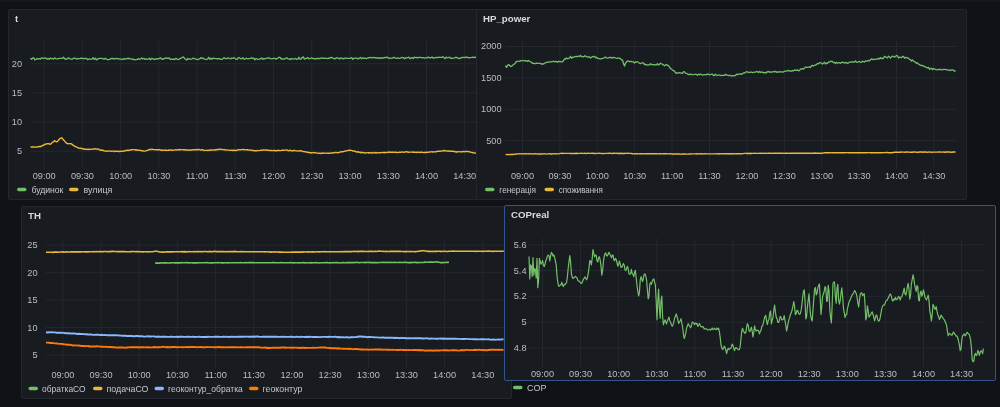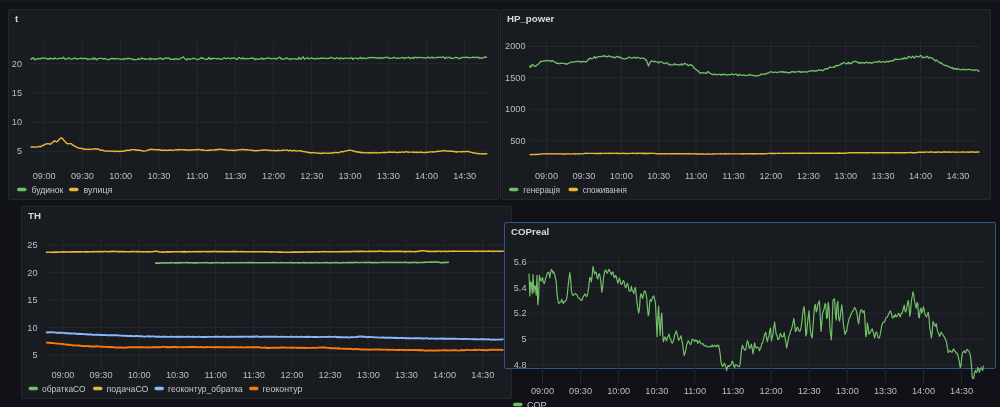--- a/index.html
+++ b/index.html
@@ -42,21 +42,21 @@
       <text x="417.5" y="169.0" text-anchor="middle" font-size="9.2" fill="#bbbdc4">14:00</text>
       <text x="455.7" y="169.0" text-anchor="middle" font-size="9.2" fill="#bbbdc4">14:30</text>
       <polyline fill="none" stroke="#73BF69" stroke-width="1.3" stroke-linejoin="round" points="21.5,48.3 22.6,49.3 23.7,48.0 24.8,47.9 25.9,49.9 27.0,49.5 28.1,48.5 29.2,48.8 30.3,48.6 31.4,49.2 32.5,48.0 33.6,48.1 34.7,48.5 35.8,47.8 36.9,48.3 38.0,49.2 39.1,48.4 40.2,49.3 41.3,48.0 42.4,48.7 43.5,48.7 44.6,49.1 45.7,47.8 46.8,48.7 47.9,48.9 49.0,48.9 50.1,48.3 51.2,48.4 52.3,48.4 53.4,48.4 54.5,47.2 55.6,48.9 56.7,49.0 57.8,49.2 58.9,48.2 60.0,47.9 61.1,48.8 62.2,49.2 63.3,49.2 64.4,48.3 65.5,48.2 66.6,48.3 67.7,49.2 68.8,48.6 69.9,48.6 71.0,48.6 72.1,48.1 73.2,48.6 74.3,48.3 75.4,48.7 76.5,48.5 77.6,48.3 78.7,49.7 79.8,49.0 80.9,49.1 82.0,49.2 83.1,49.0 84.2,47.8 85.3,49.4 86.4,48.1 87.5,49.9 88.6,49.0 89.7,48.7 90.8,48.4 91.9,48.3 93.0,48.3 94.1,49.0 95.2,49.1 96.3,48.3 97.4,49.0 98.5,49.7 99.6,49.6 100.7,49.4 101.8,48.5 102.9,48.7 104.0,48.4 105.1,49.1 106.2,48.7 107.3,48.4 108.4,49.0 109.5,48.5 110.6,49.2 111.7,49.1 112.8,49.1 113.9,49.6 115.0,48.5 116.1,49.1 117.2,48.8 118.3,48.5 119.4,48.5 120.5,48.4 121.6,48.9 122.7,49.1 123.8,48.8 124.9,49.9 126.0,49.7 127.1,49.6 128.2,49.4 129.3,48.5 130.4,49.4 131.5,49.0 132.6,47.9 133.7,49.0 134.8,48.3 135.9,49.4 137.0,48.9 138.1,49.4 139.2,49.0 140.3,48.2 141.4,49.8 142.5,48.5 143.6,48.6 144.7,49.1 145.8,49.6 146.9,48.7 148.0,49.1 149.1,48.6 150.2,48.7 151.3,47.7 152.4,48.9 153.5,49.4 154.6,48.6 155.7,48.6 156.8,47.9 157.9,48.2 159.0,48.5 160.1,47.8 161.2,49.5 162.3,49.1 163.4,49.3 164.5,49.0 165.6,49.6 166.7,48.3 167.8,48.8 168.9,49.6 170.0,49.3 171.1,48.5 172.2,48.2 173.3,47.5 174.4,46.9 175.5,48.4 176.6,49.3 177.7,50.0 178.8,48.5 179.9,49.2 181.0,48.9 182.1,49.1 183.2,48.8 184.3,48.0 185.4,48.6 186.5,48.8 187.6,49.3 188.7,49.7 189.8,49.0 190.9,48.7 192.0,47.6 193.1,48.6 194.2,48.1 195.3,49.0 196.4,49.4 197.5,49.3 198.6,49.1 199.7,47.4 200.8,49.2 201.9,48.2 203.0,49.2 204.1,48.1 205.2,48.4 206.3,48.7 207.4,48.7 208.5,49.0 209.6,48.4 210.7,48.9 211.8,49.4 212.9,49.4 214.0,48.5 215.1,47.7 216.2,48.5 217.3,48.7 218.4,48.5 219.5,47.8 220.6,48.5 221.7,48.9 222.8,48.0 223.9,48.4 225.0,47.7 226.1,48.5 227.2,49.3 228.3,49.4 229.4,47.6 230.5,47.6 231.6,48.7 232.7,48.8 233.8,47.7 234.9,49.2 236.0,49.1 237.1,48.2 238.2,48.8 239.3,48.6 240.4,48.7 241.5,48.4 242.6,47.7 243.7,48.5 244.8,48.2 245.9,49.8 247.0,48.6 248.1,49.0 249.2,49.3 250.3,49.1 251.4,48.7 252.5,48.0 253.6,49.3 254.7,48.5 255.8,48.8 256.9,48.7 258.0,48.0 259.1,48.2 260.2,47.8 261.3,48.6 262.4,48.9 263.5,48.6 264.6,48.4 265.7,48.4 266.8,49.1 267.9,48.5 269.0,48.4 270.1,47.1 271.2,47.5 272.3,49.0 273.4,48.7 274.5,49.3 275.6,48.8 276.7,48.3 277.8,47.8 278.9,48.9 280.0,48.8 281.1,49.6 282.2,48.6 283.3,49.0 284.4,48.8 285.5,48.9 286.6,48.5 287.7,49.4 288.8,49.2 289.9,47.3 291.0,49.1 292.1,49.0 293.2,47.5 294.3,46.9 295.4,49.1 296.5,48.6 297.6,48.3 298.7,47.5 299.8,48.9 300.9,48.6 302.0,48.0 303.1,48.2 304.2,48.6 305.3,48.5 306.4,49.1 307.5,48.5 308.6,48.5 309.7,48.3 310.8,48.7 311.9,48.1 313.0,47.9 314.1,48.3 315.2,48.2 316.3,48.3 317.4,48.4 318.5,48.7 319.6,48.2 320.7,48.4 321.8,47.3 322.9,47.6 324.0,48.1 325.1,48.7 326.2,48.9 327.3,47.7 328.4,48.2 329.5,48.1 330.6,49.1 331.7,47.9 332.8,48.1 333.9,48.8 335.0,48.5 336.1,48.2 337.2,48.2 338.3,48.4 339.4,48.3 340.5,48.4 341.6,48.2 342.7,47.6 343.8,49.4 344.9,48.3 346.0,48.1 347.1,48.1 348.2,48.4 349.3,49.0 350.4,48.0 351.5,47.4 352.6,48.9 353.7,47.8 354.8,48.3 355.9,48.2 357.0,48.6 358.1,48.3 359.2,47.6 360.3,47.9 361.4,47.4 362.5,47.6 363.6,47.9 364.7,47.3 365.8,47.9 366.9,47.7 368.0,48.2 369.1,48.0 370.2,48.3 371.3,47.6 372.4,48.5 373.5,47.7 374.6,48.1 375.7,47.5 376.8,47.7 377.9,47.2 379.0,47.7 380.1,48.6 381.2,48.0 382.3,48.4 383.4,48.2 384.5,47.3 385.6,47.7 386.7,48.2 387.8,48.3 388.9,47.9 390.0,48.4 391.1,48.2 392.2,47.8 393.3,47.4 394.4,47.6 395.5,48.8 396.6,47.7 397.7,47.8 398.8,47.7 399.9,47.1 401.0,48.7 402.1,48.1 403.2,47.6 404.3,48.5 405.4,47.2 406.5,47.6 407.6,47.4 408.7,48.0 409.8,47.4 410.9,47.3 412.0,47.6 413.1,47.6 414.2,47.6 415.3,48.1 416.4,47.8 417.5,47.8 418.6,47.5 419.7,47.2 420.8,48.1 421.9,47.7 423.0,47.0 424.1,48.0 425.2,48.0 426.3,47.6 427.4,47.3 428.5,47.7 429.6,47.1 430.7,47.3 431.8,47.3 432.9,47.4 434.0,46.7 435.1,47.8 436.2,48.6 437.3,47.0 438.4,47.9 439.5,47.6 440.6,47.1 441.7,48.4 442.8,48.2 443.9,48.4 445.0,48.0 446.1,47.5 447.2,47.4 448.3,47.6 449.4,48.3 450.5,48.7 451.6,47.6 452.7,47.9 453.8,47.4 454.9,47.3 456.0,47.5 457.1,47.2 458.2,47.5 459.3,47.3 460.4,47.8 461.5,47.6 462.6,47.4 463.7,47.1 464.8,47.6 465.9,47.2 467.0,47.6 468.1,47.5 469.2,47.0 470.3,48.3 471.4,47.9 472.5,48.0 473.6,48.3 474.7,47.5 475.8,46.8 476.9,47.3 478.0,47.0"></polyline>
       <polyline fill="none" stroke="#EAB839" stroke-width="1.4" stroke-linejoin="round" points="21.5,137.0 22.3,136.9 23.1,137.1 23.9,136.8 24.7,137.0 25.5,137.1 26.3,137.0 27.1,137.1 27.9,137.0 28.7,136.8 29.5,136.6 30.3,136.4 31.1,136.9 31.9,136.3 32.7,136.2 33.5,135.5 34.3,135.2 35.1,135.1 35.9,134.2 36.7,134.2 37.5,133.9 38.3,133.6 39.1,133.7 39.9,133.7 40.7,134.1 41.5,134.2 42.3,133.5 43.1,132.6 43.9,132.2 44.7,131.7 45.5,130.6 46.3,131.4 47.1,131.7 47.9,131.8 48.7,131.1 49.5,130.3 50.3,129.3 51.1,128.5 51.9,128.1 52.7,127.8 53.5,128.5 54.3,129.8 55.1,130.5 55.9,131.4 56.7,132.2 57.5,133.2 58.3,133.5 59.1,133.7 59.9,133.6 60.7,133.6 61.5,133.7 62.3,133.8 63.1,134.4 63.9,135.2 64.7,135.5 65.5,136.1 66.3,136.5 67.1,136.8 67.9,137.1 68.7,137.7 69.5,137.9 70.3,138.4 71.1,138.4 71.9,138.1 72.7,138.6 73.5,138.6 74.3,139.0 75.1,139.0 75.9,139.2 76.7,139.3 77.5,139.4 78.3,139.3 79.1,139.5 79.9,139.3 80.7,139.3 81.5,139.4 82.3,139.4 83.1,139.1 83.9,139.1 84.7,138.8 85.5,139.1 86.3,138.7 87.1,139.1 87.9,139.2 88.7,138.9 89.5,139.2 90.3,139.6 91.1,140.0 91.9,140.4 92.7,140.2 93.5,140.0 94.3,140.5 95.1,140.9 95.9,140.9 96.7,141.3 97.5,141.1 98.3,141.0 99.1,141.1 99.9,141.0 100.7,141.1 101.5,141.1 102.3,141.3 103.1,141.1 103.9,141.0 104.7,141.5 105.5,141.5 106.3,141.1 107.1,141.4 107.9,141.2 108.7,141.5 109.5,141.2 110.3,141.5 111.1,141.5 111.9,141.2 112.7,141.4 113.5,141.3 114.3,141.1 115.1,140.8 115.9,141.0 116.7,140.5 117.5,140.5 118.3,140.1 119.1,140.6 119.9,140.2 120.7,140.2 121.5,140.0 122.3,139.7 123.1,139.7 123.9,139.6 124.7,139.6 125.5,139.6 126.3,140.0 127.1,139.8 127.9,140.0 128.7,140.2 129.5,140.3 130.3,140.4 131.1,140.2 131.9,140.6 132.7,140.7 133.5,140.8 134.3,141.0 135.1,141.1 135.9,141.1 136.7,140.9 137.5,140.6 138.3,140.4 139.1,140.2 139.9,139.7 140.7,139.5 141.5,139.4 142.3,139.5 143.1,139.3 143.9,139.4 144.7,139.8 145.5,139.6 146.3,139.6 147.1,139.8 147.9,139.7 148.7,140.0 149.5,139.6 150.3,139.6 151.1,140.0 151.9,139.9 152.7,140.5 153.5,140.3 154.3,140.2 155.1,140.4 155.9,140.2 156.7,140.0 157.5,140.5 158.3,140.4 159.1,140.2 159.9,140.0 160.7,140.4 161.5,140.1 162.3,139.8 163.1,140.4 163.9,140.3 164.7,140.1 165.5,140.1 166.3,139.8 167.1,139.8 167.9,140.1 168.7,139.7 169.5,139.8 170.3,139.5 171.1,139.8 171.9,139.7 172.7,139.6 173.5,139.6 174.3,139.7 175.1,140.1 175.9,139.7 176.7,140.0 177.5,139.9 178.3,140.2 179.1,139.9 179.9,140.2 180.7,140.3 181.5,140.0 182.3,140.0 183.1,140.1 183.9,139.7 184.7,139.9 185.5,139.8 186.3,139.7 187.1,139.8 187.9,139.5 188.7,139.7 189.5,139.6 190.3,139.4 191.1,139.9 191.9,140.2 192.7,139.6 193.5,139.6 194.3,140.2 195.1,140.5 195.9,140.4 196.7,140.4 197.5,140.4 198.3,140.5 199.1,140.2 199.9,140.1 200.7,140.5 201.5,140.0 202.3,139.8 203.1,140.1 203.9,140.1 204.7,140.0 205.5,139.8 206.3,140.1 207.1,139.7 207.9,139.8 208.7,139.3 209.5,139.6 210.3,139.2 211.1,139.6 211.9,139.3 212.7,139.4 213.5,139.7 214.3,139.6 215.1,139.5 215.9,139.8 216.7,140.1 217.5,139.9 218.3,140.1 219.1,140.1 219.9,140.1 220.7,140.4 221.5,140.4 222.3,140.1 223.1,140.3 223.9,140.7 224.7,140.2 225.5,140.3 226.3,140.5 227.1,140.5 227.9,140.1 228.7,140.1 229.5,139.6 230.3,139.9 231.1,139.8 231.9,139.8 232.7,139.6 233.5,139.5 234.3,139.4 235.1,139.8 235.9,139.8 236.7,139.9 237.5,139.7 238.3,139.6 239.1,140.0 239.9,140.1 240.7,140.0 241.5,140.1 242.3,140.0 243.1,140.6 243.9,140.4 244.7,140.5 245.5,140.8 246.3,140.7 247.1,140.7 247.9,140.7 248.7,140.4 249.5,140.6 250.3,140.6 251.1,140.4 251.9,140.1 252.7,140.3 253.5,140.2 254.3,139.9 255.1,140.0 255.9,139.9 256.7,140.1 257.5,140.0 258.3,140.4 259.1,140.2 259.9,140.3 260.7,140.5 261.5,140.6 262.3,140.3 263.1,140.5 263.9,140.6 264.7,140.5 265.5,140.3 266.3,140.9 267.1,140.8 267.9,140.7 268.7,140.3 269.5,140.5 270.3,140.4 271.1,140.6 271.9,140.6 272.7,140.3 273.5,140.3 274.3,140.1 275.1,140.2 275.9,140.1 276.7,140.1 277.5,140.0 278.3,140.1 279.1,140.6 279.9,140.8 280.7,140.3 281.5,140.3 282.3,140.7 283.1,141.0 283.9,140.7 284.7,140.5 285.5,140.4 286.3,140.7 287.1,140.9 287.9,141.0 288.7,140.9 289.5,140.9 290.3,141.1 291.1,140.6 291.9,140.7 292.7,141.0 293.5,141.5 294.3,141.4 295.1,141.6 295.9,141.8 296.7,141.8 297.5,142.1 298.3,142.2 299.1,142.3 299.9,142.5 300.7,142.9 301.5,142.6 302.3,142.8 303.1,143.0 303.9,142.5 304.7,142.6 305.5,142.7 306.3,142.9 307.1,142.8 307.9,143.1 308.7,143.1 309.5,143.3 310.3,143.1 311.1,143.2 311.9,143.5 312.7,143.3 313.5,143.3 314.3,142.9 315.1,143.1 315.9,143.2 316.7,143.1 317.5,143.1 318.3,143.2 319.1,143.3 319.9,143.1 320.7,143.2 321.5,143.2 322.3,142.9 323.1,142.8 323.9,143.2 324.7,142.8 325.5,142.6 326.3,142.5 327.1,142.5 327.9,142.6 328.7,142.7 329.5,142.7 330.3,142.3 331.1,142.1 331.9,141.8 332.7,141.7 333.5,141.7 334.3,141.7 335.1,141.4 335.9,141.1 336.7,141.0 337.5,140.9 338.3,140.6 339.1,140.5 339.9,140.3 340.7,140.1 341.5,140.4 342.3,140.4 343.1,140.6 343.9,141.0 344.7,141.1 345.5,140.9 346.3,141.5 347.1,141.9 347.9,142.0 348.7,141.8 349.5,142.0 350.3,142.2 351.1,142.1 351.9,142.9 352.7,142.4 353.5,142.3 354.3,142.8 355.1,142.8 355.9,142.9 356.7,143.0 357.5,142.9 358.3,142.6 359.1,142.6 359.9,143.0 360.7,142.6 361.5,142.9 362.3,142.6 363.1,143.0 363.9,143.0 364.7,142.9 365.5,142.4 366.3,142.8 367.1,143.0 367.9,142.7 368.7,142.9 369.5,142.9 370.3,142.6 371.1,142.7 371.9,142.6 372.7,142.6 373.5,142.5 374.3,142.4 375.1,142.8 375.9,142.3 376.7,142.5 377.5,142.6 378.3,142.3 379.1,142.2 379.9,142.3 380.7,142.0 381.5,142.4 382.3,142.2 383.1,142.3 383.9,142.2 384.7,142.1 385.5,142.4 386.3,142.1 387.1,142.2 387.9,142.6 388.7,142.6 389.5,142.3 390.3,142.3 391.1,142.2 391.9,142.2 392.7,142.1 393.5,141.9 394.3,142.2 395.1,142.2 395.9,142.1 396.7,141.8 397.5,141.6 398.3,141.9 399.1,142.3 399.9,142.2 400.7,142.1 401.5,142.1 402.3,142.1 403.1,142.1 403.9,142.2 404.7,142.0 405.5,142.3 406.3,142.4 407.1,142.2 407.9,142.6 408.7,142.2 409.5,142.3 410.3,142.4 411.1,142.1 411.9,142.5 412.7,142.0 413.5,142.4 414.3,142.6 415.1,142.4 415.9,142.5 416.7,142.5 417.5,142.3 418.3,142.2 419.1,142.4 419.9,142.1 420.7,142.0 421.5,141.9 422.3,141.9 423.1,141.7 423.9,142.2 424.7,141.9 425.5,141.9 426.3,141.6 427.1,141.7 427.9,141.5 428.7,141.1 429.5,141.4 430.3,141.2 431.1,141.2 431.9,141.1 432.7,141.0 433.5,140.9 434.3,140.7 435.1,140.5 435.9,140.8 436.7,140.8 437.5,141.1 438.3,141.0 439.1,140.9 439.9,141.0 440.7,141.2 441.5,141.1 442.3,141.2 443.1,141.1 443.9,141.3 444.7,141.5 445.5,141.4 446.3,142.0 447.1,141.5 447.9,142.2 448.7,141.9 449.5,141.6 450.3,141.6 451.1,141.9 451.9,141.9 452.7,141.6 453.5,141.9 454.3,141.4 455.1,141.7 455.9,141.6 456.7,141.3 457.5,141.5 458.3,141.6 459.1,141.4 459.9,141.5 460.7,142.0 461.5,142.1 462.3,142.4 463.1,142.4 463.9,142.8 464.7,142.9 465.5,143.0 466.3,143.1 467.1,143.1 467.9,143.5 468.7,143.7 469.5,143.4 470.3,143.7 471.1,143.9 471.9,143.7 472.7,143.7 473.5,144.1 474.3,143.8 475.1,143.7 475.9,143.7 476.7,143.6 477.5,143.9 478.3,143.5"></polyline>
       <rect x="8" y="177.7" width="9.5" height="3.6" rx="1.8" fill="#73BF69"></rect>
       <text x="22.4" y="182.9" font-size="9.2" fill="#c6c8cd" textLength="32" lengthAdjust="spacingAndGlyphs">будинок</text>
       <rect x="60" y="177.7" width="9.5" height="3.6" rx="1.8" fill="#EAB839"></rect>
       <text x="74.5" y="182.9" font-size="9.2" fill="#c6c8cd" textLength="28.8" lengthAdjust="spacingAndGlyphs">вулиця</text>
     </svg>
   </div>
-<div class="panel" style="left:500px;top:8.5px;width:490.5px;height:191px">
+<div class="panel" style="left:476px;top:8.5px;width:490.5px;height:191px">
     <svg width="490.5" height="191">
       <text x="6" y="12.4" font-size="9.7" font-weight="bold" fill="#d8d9dd">HP_power</text>
       <line x1="45.5" y1="31.0" x2="45.5" y2="158.8" stroke="#25282e" stroke-width="1"></line>
       <line x1="82.9" y1="31.0" x2="82.9" y2="158.8" stroke="#25282e" stroke-width="1"></line>
       <line x1="120.3" y1="31.0" x2="120.3" y2="158.8" stroke="#25282e" stroke-width="1"></line>
       <line x1="157.7" y1="31.0" x2="157.7" y2="158.8" stroke="#25282e" stroke-width="1"></line>
       <line x1="195.1" y1="31.0" x2="195.1" y2="158.8" stroke="#25282e" stroke-width="1"></line>
       <line x1="232.5" y1="31.0" x2="232.5" y2="158.8" stroke="#25282e" stroke-width="1"></line>
       <line x1="269.9" y1="31.0" x2="269.9" y2="158.8" stroke="#25282e" stroke-width="1"></line>
       <line x1="307.3" y1="31.0" x2="307.3" y2="158.8" stroke="#25282e" stroke-width="1"></line>
@@ -136,21 +136,21 @@
       <rect x="6.5" y="179.7" width="9.5" height="3.6" rx="1.8" fill="#73BF69"></rect>
       <text x="20" y="184.9" font-size="9.2" fill="#c6c8cd" textLength="43.5" lengthAdjust="spacingAndGlyphs">обраткаСО</text>
       <rect x="71" y="179.7" width="9.5" height="3.6" rx="1.8" fill="#EAB839"></rect>
       <text x="84.5" y="184.9" font-size="9.2" fill="#c6c8cd" textLength="42" lengthAdjust="spacingAndGlyphs">подачаСО</text>
       <rect x="132.5" y="179.7" width="9.5" height="3.6" rx="1.8" fill="#8AB8FF"></rect>
       <text x="146" y="184.9" font-size="9.2" fill="#c6c8cd" textLength="74.8" lengthAdjust="spacingAndGlyphs">геоконтур_обратка</text>
       <rect x="227" y="179.7" width="9.5" height="3.6" rx="1.8" fill="#FF780A"></rect>
       <text x="240.5" y="184.9" font-size="9.2" fill="#c6c8cd" textLength="40" lengthAdjust="spacingAndGlyphs">геоконтур</text>
     </svg>
   </div>
-<div class="panel focus" style="left:503.5px;top:222px;width:492.5px;height:147px">
+<div class="panel focus" style="left:503.5px;top:205px;width:492.5px;height:176px">
     <svg width="490.5" height="193">
       <text x="6" y="12.4" font-size="9.7" font-weight="bold" fill="#d8d9dd">COPreal</text>
       <line x1="37.5" y1="32.5" x2="37.5" y2="161.0" stroke="#25282e" stroke-width="1"></line>
       <line x1="75.6" y1="32.5" x2="75.6" y2="161.0" stroke="#25282e" stroke-width="1"></line>
       <line x1="113.7" y1="32.5" x2="113.7" y2="161.0" stroke="#25282e" stroke-width="1"></line>
       <line x1="151.8" y1="32.5" x2="151.8" y2="161.0" stroke="#25282e" stroke-width="1"></line>
       <line x1="189.9" y1="32.5" x2="189.9" y2="161.0" stroke="#25282e" stroke-width="1"></line>
       <line x1="228.0" y1="32.5" x2="228.0" y2="161.0" stroke="#25282e" stroke-width="1"></line>
       <line x1="266.1" y1="32.5" x2="266.1" y2="161.0" stroke="#25282e" stroke-width="1"></line>
       <line x1="304.2" y1="32.5" x2="304.2" y2="161.0" stroke="#25282e" stroke-width="1"></line>

